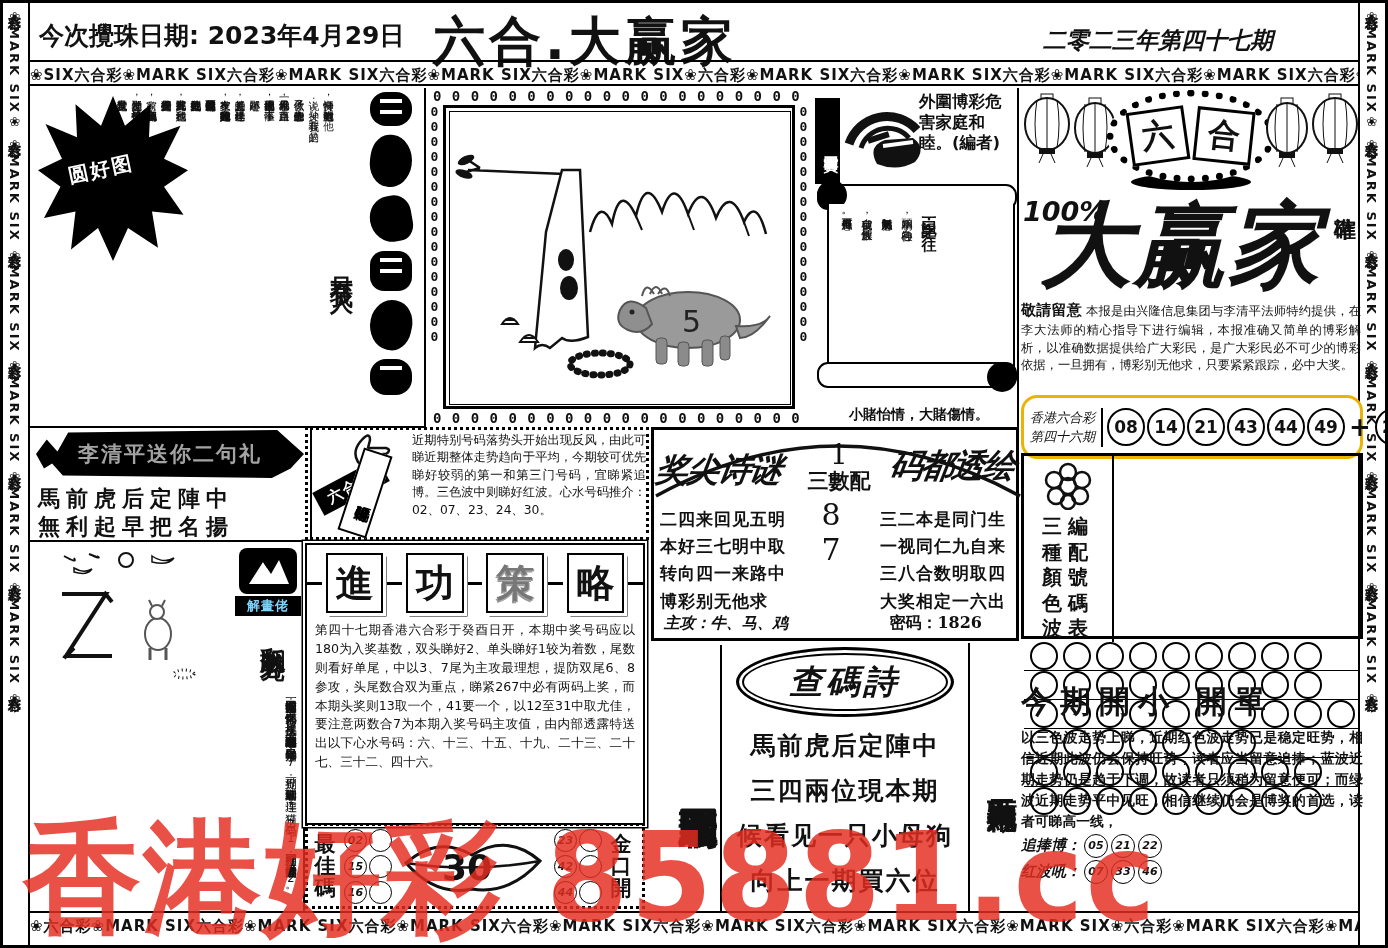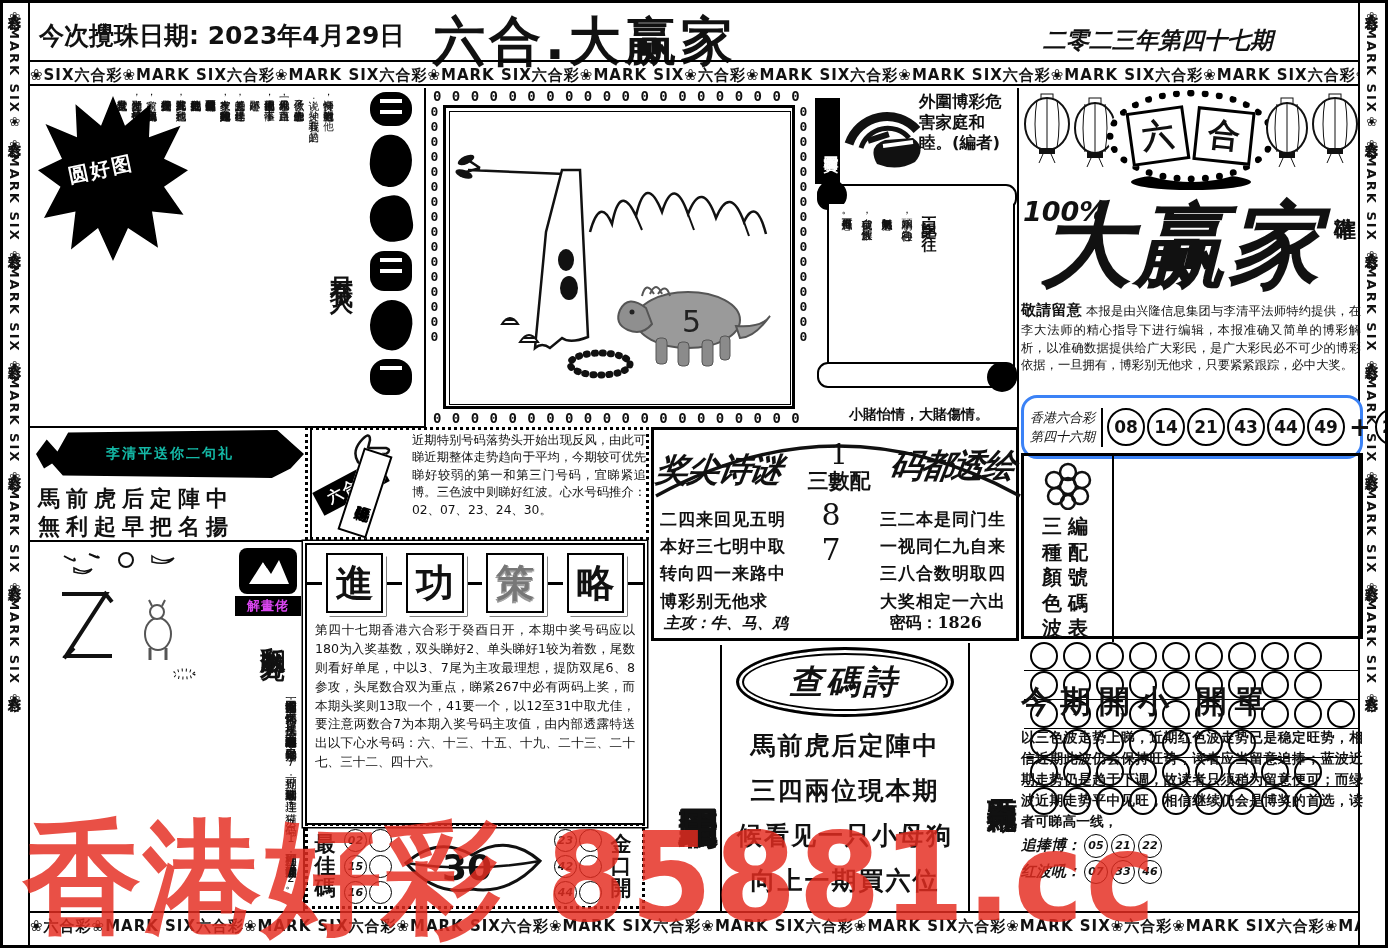--- a/index.html
+++ b/index.html
@@ -68,31 +68,31 @@
   #brand-oval .tile:first-child{transform:rotate(-8deg);} #brand-oval .tile:last-child{transform:rotate(6deg);}
   #brand-mound{left:110px;top:86px;width:120px;height:16px;background:#000;border-radius:50%;}
   .lantern{position:absolute;width:52px;height:72px;}
   #brand-100{left:2px;top:108px;font-size:27px;font-weight:900;font-style:italic;}
   #brand-big{left:10px;top:96px;width:300px;text-align:center;font-size:92px;font-weight:900;font-style:italic;
              font-family:"DejaVu Serif",serif;letter-spacing:2px;white-space:nowrap;}
   #brand-acc{right:0px;top:112px;height:70px;font-size:22px;font-weight:900;font-family:"DejaVu Serif",serif;}
   #notice{left:0px;top:212px;width:340px;font-size:12.3px;line-height:1.45;text-align:justify;}
   #notice b{font-size:15px;}
   
-  #results{left:1018px;top:392px;width:342px;height:64px;border:3px solid #3b82f6;border-radius:16px;
+  #results{left:1018px;top:392px;width:342px;height:64px;border:3px solid #eab308;border-radius:16px;
            display:flex;align-items:center;padding:18px 6px;gap:4px;background:#fff;}
   #results .who{font-size:13px;font-family:"DejaVu Serif",serif;font-style:italic;line-height:1.5;border-right:2px solid #000;padding-right:6px;white-space:nowrap;}
   .numrow{display:flex;align-items:center;gap:2px;flex:1;justify-content:center;}
   .circle-lg{width:34px;height:34px;border:2.5px solid #000;border-radius:50%;display:inline-flex;
              align-items:center;justify-content:center;font-size:17px;font-weight:bold;}
   .plus{font-size:26px;font-weight:bold;margin:0 2px;}
   
   #gift{left:27px;top:425px;width:282px;height:112px;border-right:2px solid #000;}
-  #gift-banner{left:6px;top:2px;width:268px;height:48px;background:#000;color:#14b8a6;display:flex;align-items:center;justify-content:center;
-     font-size:14px;font-weight:900;letter-spacing:2px;clip-path:polygon(0 50%,4% 20%,8% 45%,12% 5%,90% 0,96% 30%,100% 50%,95% 80%,88% 100%,10% 95%,6% 70%,3% 80%);text-align:center;}
+  #gift-banner{left:6px;top:2px;width:268px;height:48px;background:#000;color:#a3a3a3;display:flex;align-items:center;justify-content:center;
+     font-size:21px;font-weight:900;letter-spacing:2px;clip-path:polygon(0 50%,4% 20%,8% 45%,12% 5%,90% 0,96% 30%,100% 50%,95% 80%,88% 100%,10% 95%,6% 70%,3% 80%);text-align:center;}
   #gift-l1{left:8px;top:56px;font-size:22px;font-weight:900;letter-spacing:6px;}
   #gift-l2{left:8px;top:84px;font-size:22px;font-weight:900;letter-spacing:6px;}
   
   #track{left:302px;top:424px;width:344px;height:113px;border:3px dotted #000;padding:4px 6px 4px 4px;}
   #track-stamp1{left:6px;top:44px;width:74px;height:26px;background:#000;color:#fff;font-size:15px;font-weight:bold;
                 display:flex;align-items:center;justify-content:center;transform:rotate(-28deg);letter-spacing:2px;}
   #track-stamp2{left:42px;top:20px;width:30px;height:86px;border:2px solid #000;background:#fff;color:#000;
                 font-size:15px;font-weight:900;text-align:center;transform:rotate(18deg);padding-top:2px;}
   #track-thumb{left:40px;top:-4px;}
   #track-text{left:104px;top:2px;width:234px;font-size:12.3px;line-height:1.42;text-align:justify;}
@@ -115,21 +115,21 @@
   #wt-label{width:88px;border-right:2.5px solid #000;text-align:center;padding-top:2px;}
   #wt-label .pair{font-size:20px;font-weight:900;letter-spacing:6px;line-height:1.28;}
   #wt-grid{flex:1;display:flex;flex-direction:column;}
   .wt-row{flex:1;display:flex;align-items:center;gap:5px;padding:0 6px;border-top:1.5px solid #000;}
   .wt-row:first-child{border-top:none;}
   .wt-c{width:24px;height:24px;border:2px solid #000;border-radius:50%;flex:none;}
   
   #explain{left:27px;top:537px;width:275px;height:372px;border-right:2px solid #000;border-top:2px solid #000;}
   #explain-badge{right:6px;top:6px;width:58px;height:46px;background:#000;border-radius:8px;}
   #explain-badge svg{display:block;margin:4px auto;}
-  #explain-badge-label{right:2px;top:54px;width:66px;height:20px;background:#000;color:#d946ef;font-size:13px;
+  #explain-badge-label{right:2px;top:54px;width:66px;height:20px;background:#000;color:#7dd3fc;font-size:13px;
                        font-weight:bold;text-align:center;line-height:20px;letter-spacing:1px;}
   #explain-warn{right:14px;top:84px;height:150px;font-size:25px;font-weight:900;letter-spacing:3px;}
   #explain-draw{left:4px;top:4px;}
   #explain-text{left:6px;top:150px;width:262px;height:218px;font-size:11.5px;line-height:1.25;overflow:hidden;}
   
   #strategy{left:302px;top:540px;width:340px;height:282px;border:2px solid #000;box-shadow:0 0 0 2px #fff,0 0 0 3.5px #000;}
   #strat-tiles{display:flex;align-items:center;justify-content:center;gap:4px;margin-top:8px;}
   .strat-line{width:16px;height:3px;background:#000;}
   .strat-tile{width:58px;height:56px;border:2.5px solid #000;background:#fff;display:flex;align-items:center;justify-content:center;
               font-size:38px;font-weight:900;box-shadow:3px 3px 0 #fff,3.5px 3.5px 0 #000;}

